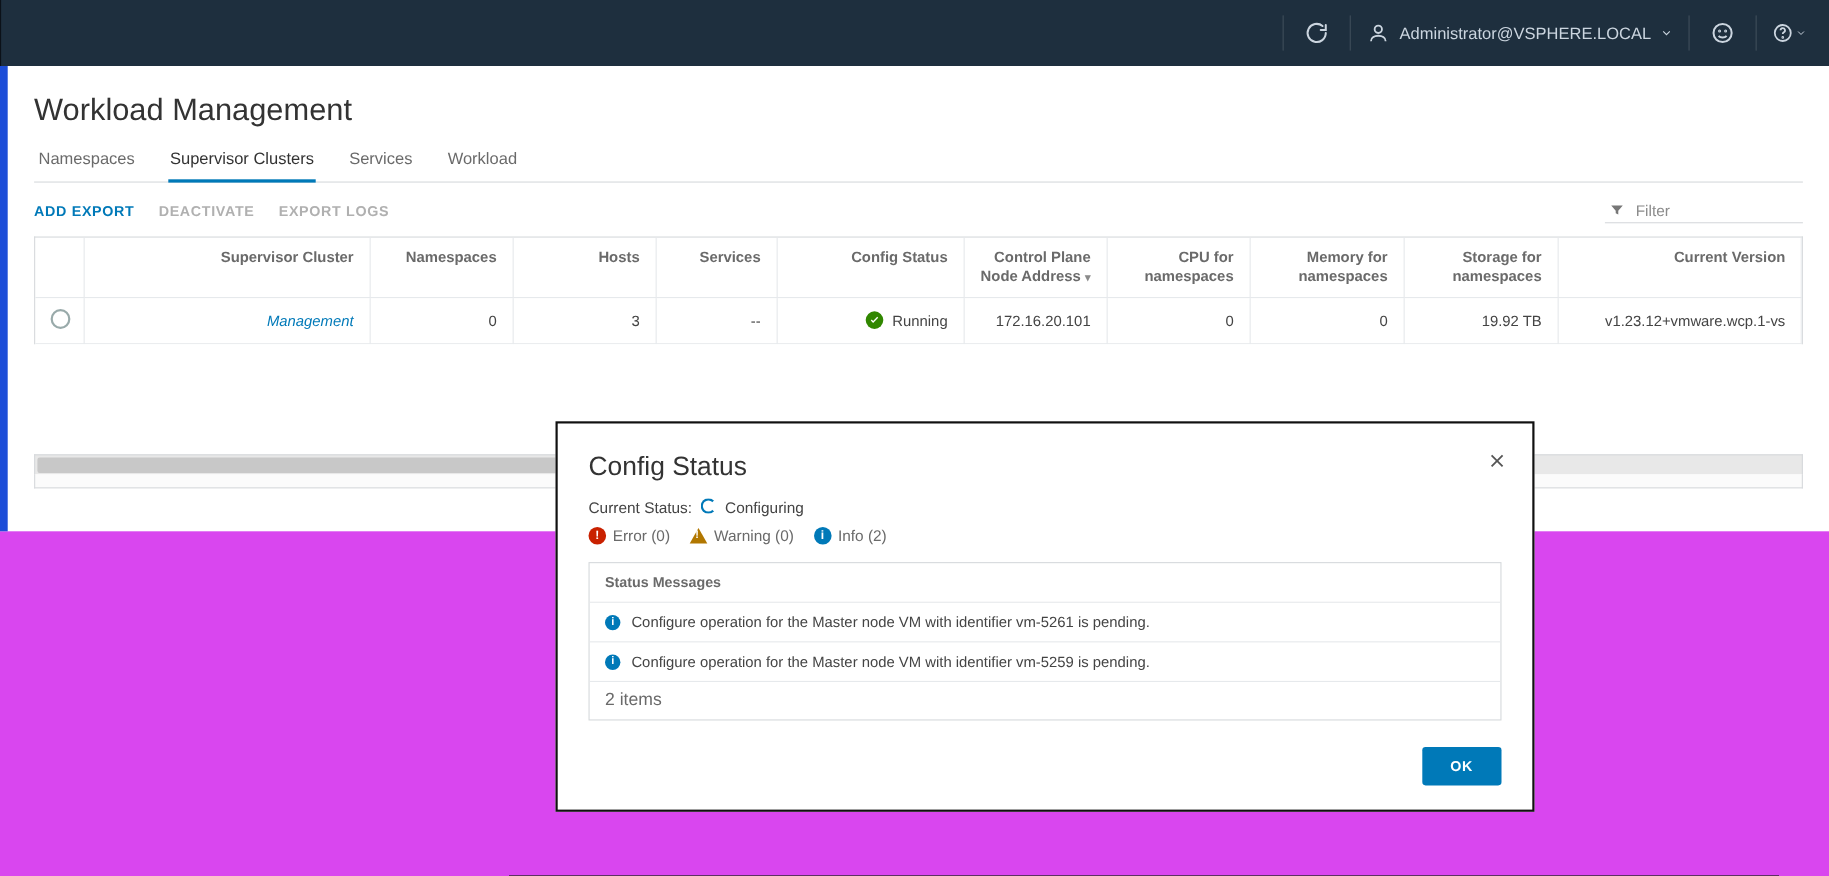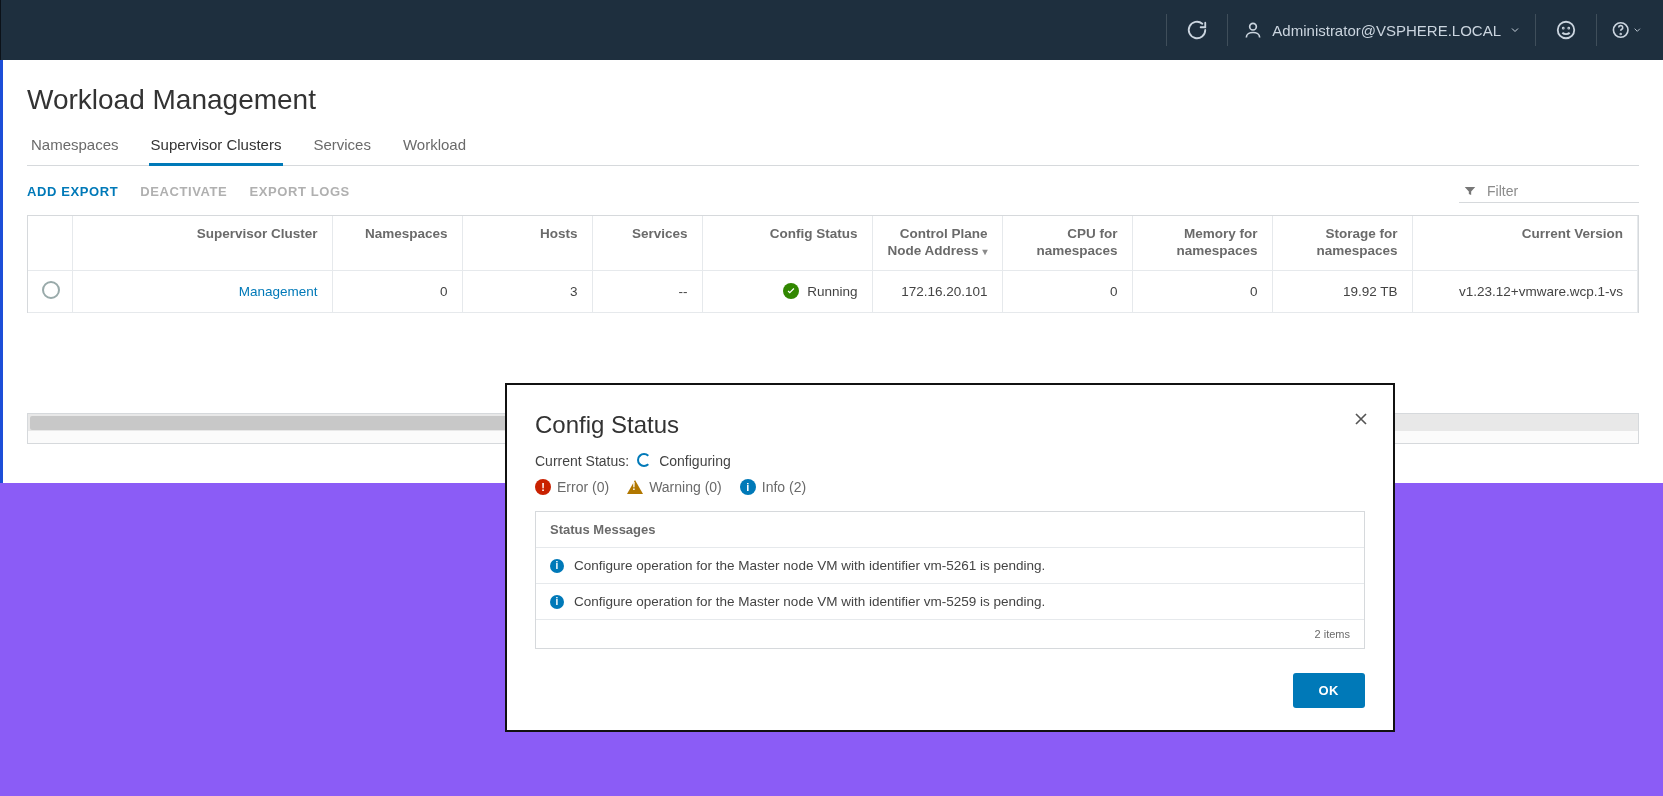--- a/index.html
+++ b/index.html
@@ -27,21 +27,21 @@
   html, body {
     margin: 0; padding: 0;
     font-family: "Segoe UI", Arial, sans-serif;
     background: #000;
     color: var(--text);
     font-size: 14px;
   }
   .app {
     width: 1663px;
     height: 796px;
-    background: #8b5cf6;
+    background: #d946ef;
     position: relative;
     overflow: hidden;
   }
   
   .top-header {
     height: 60px;
     background: var(--header-bg);
     display: flex;
     align-items: center;
     justify-content: flex-end;
@@ -65,21 +65,21 @@
   }
   .chevron { width: 12px; height: 12px; }
 
   
   .page {
     background: var(--page-bg);
     height: 423px;
     padding: 18px 24px 0 24px;
     position: relative;
     overflow: hidden;
-    border-left: 3px solid #1d4ed8;
+    border-left: 7px solid #1d4ed8;
   }
   .page-title {
     font-size: 28px;
     font-weight: 300;
     color: #333;
     margin: 6px 0 14px 0;
   }
   .tabs {
     display: flex;
     gap: 28px;
@@ -148,21 +148,21 @@
     white-space: normal;
     line-height: 1.25;
     height: 48px;
   }
   tbody tr td { color: #444; }
   .col-sel { width: 44px; text-align: center; }
   .sel-circle {
     width: 18px; height: 18px; border: 2px solid #9aa; border-radius: 50%;
     display: inline-block;
   }
-  .link { color: var(--link); cursor: pointer; }
+  .link { color: var(--link); cursor: pointer; font-style: italic; }
   .status-cell { display: inline-flex; align-items: center; gap: 8px; }
   .highlighted-status {
     border: 2px solid var(--highlight-border);
     padding: 4px 10px 4px 4px;
     display: inline-flex; align-items: center; gap: 8px;
   }
   .status-ok {
     width: 16px; height: 16px; border-radius: 50%; background: var(--success);
     display: inline-flex; align-items: center; justify-content: center;
   }
@@ -249,23 +249,22 @@
     font-size: 13px;
   }
   .msg-row {
     padding: 10px 14px;
     display: flex; align-items: center; gap: 10px;
     border-bottom: 1px solid var(--border-light);
     font-size: 13.5px; color: #444;
   }
   .msg-footer {
     padding: 8px 14px;
-    text-align: right;
     color: var(--text-muted);
-    font-size: 11px;
+    font-size: 16px;
   }
   .modal-actions { display: flex; justify-content: flex-end; margin-top: 24px; }
   .btn-primary {
     background: var(--btn-primary-bg); color: var(--btn-primary-fg);
     border: none; padding: 10px 26px;
     font-size: 13px; font-weight: 600; letter-spacing: .5px;
     cursor: pointer; border-radius: 3px;
   }
 </style>
 </head>

